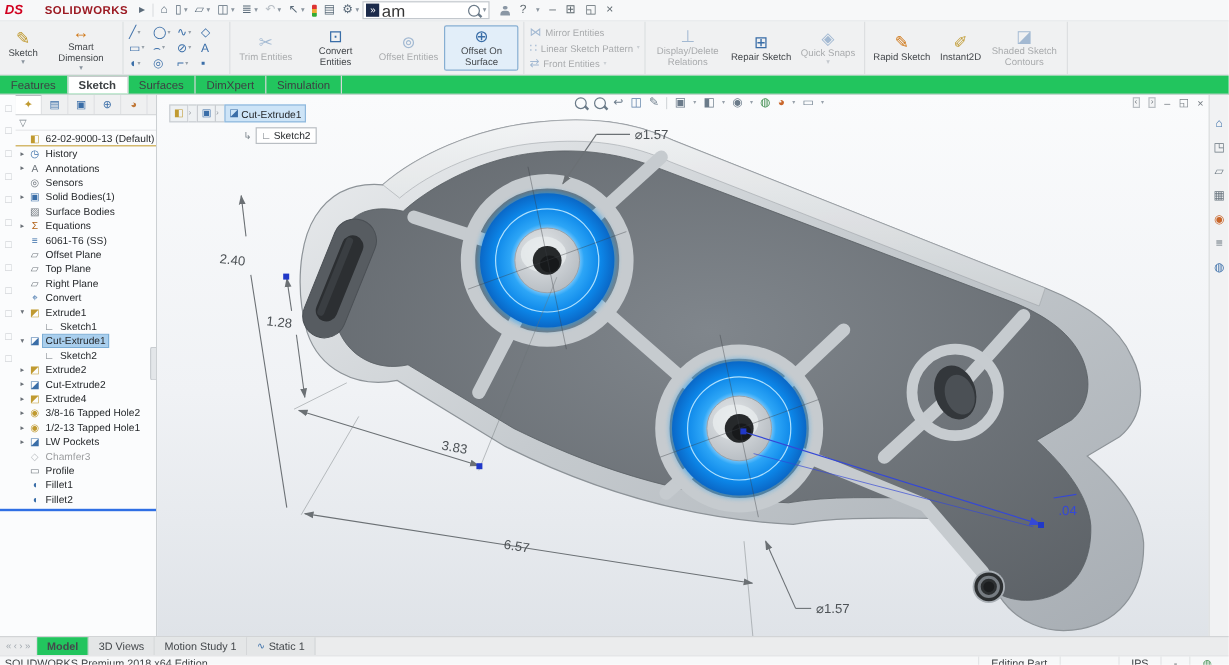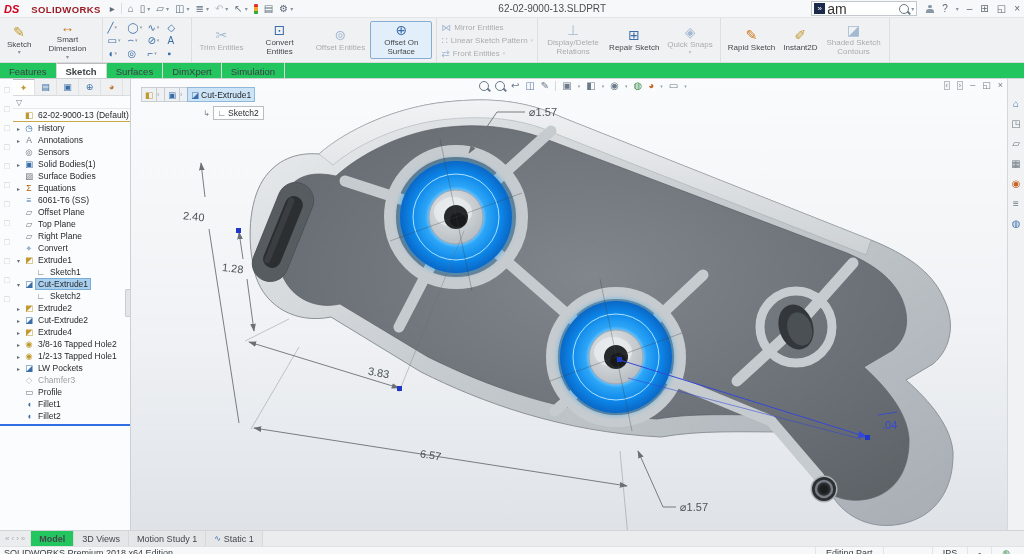--- a/index.html
+++ b/index.html
@@ -1,22 +1,22 @@
 <!DOCTYPE html>
 <html><head>
 <meta charset="utf-8">
 <style>
   html,body{margin:0;padding:0;width:1024px;height:554px;overflow:hidden;
     font-family:"Liberation Sans","DejaVu Sans",sans-serif;font-size:11px;background:#fff;color:#333;}
   .app{width:1024px;height:554px;display:flex;flex-direction:column;}
   
   .titlebar{height:17px;flex:0 0 17px;display:flex;align-items:center;background:#f7f8f9;border-bottom:1px solid #e2e4e6;padding:0 4px;gap:3px;}
-  .brand{display:flex;align-items:baseline;gap:0;margin-right:6px;}
+  .brand{display:flex;align-items:baseline;gap:18px;margin-right:6px;}
   .brand .ds{color:#d1001f;font-weight:bold;font-style:italic;font-size:11px;}
-  .brand .bn{color:#9c1b24;font-weight:bold;font-size:9.5px;letter-spacing:.4px;margin-left:12px;}
+  .brand .bn{color:#9c1b24;font-weight:bold;font-size:9.5px;letter-spacing:.4px;}
   .qa{display:flex;align-items:center;gap:6px;color:#5b6b7a;font-size:10px;}
   .qa .caret{font-size:6px;color:#8a949e;margin-left:-4px;}
   .qa .sep{width:1px;height:11px;background:#dcdfe2;}
   .ttl{flex:1;text-align:center;color:#4a4d50;font-size:10px;}
   .searchbox{display:flex;align-items:center;border:1px solid #c3c8cd;background:#fff;height:13px;padding:0 2px;gap:2px;}
   .scope{width:11px;height:11px;background:#1b2a4a;color:#fff;font-size:8px;display:inline-flex;align-items:center;justify-content:center;}
   .searchbox input{border:none;outline:none;width:70px;font-size:14px;height:11px;padding:0;color:#333;}
   .mag{width:8px;height:8px;border:1.4px solid #6a7a88;border-radius:50%;position:relative;display:inline-block;}
   .mag::after{content:"";position:absolute;width:4px;height:1.5px;background:#6a7a88;transform:rotate(45deg);right:-3px;bottom:-1px;}
   .winctl{display:flex;align-items:center;gap:8px;color:#5e686f;font-size:10px;margin-left:6px;}
@@ -118,21 +118,20 @@
         <span class="caret">▾</span>
       <span class="dis">↶</span>
         <span class="caret">▾</span>
       <span>↖</span>
         <span class="caret">▾</span>
       <span class="traffic"></span>
       <span>▤</span>
       <span>⚙</span>
         <span class="caret">▾</span>
     </span>
-    <span class="ttl">62-02-9000-13.SLDPRT</span>
     <span class="searchbox">
       <span class="scope">»</span>
       <input value="am" style="">
       <span class="mag"></span>
       <span class="caret" style="font-size:6px;color:#8a949e">▾</span>
     </span>
     <span class="winctl">
       <span class="person"></span>
       <span>?</span>
       <span style="font-size:6px;color:#8a949e">▾</span>

